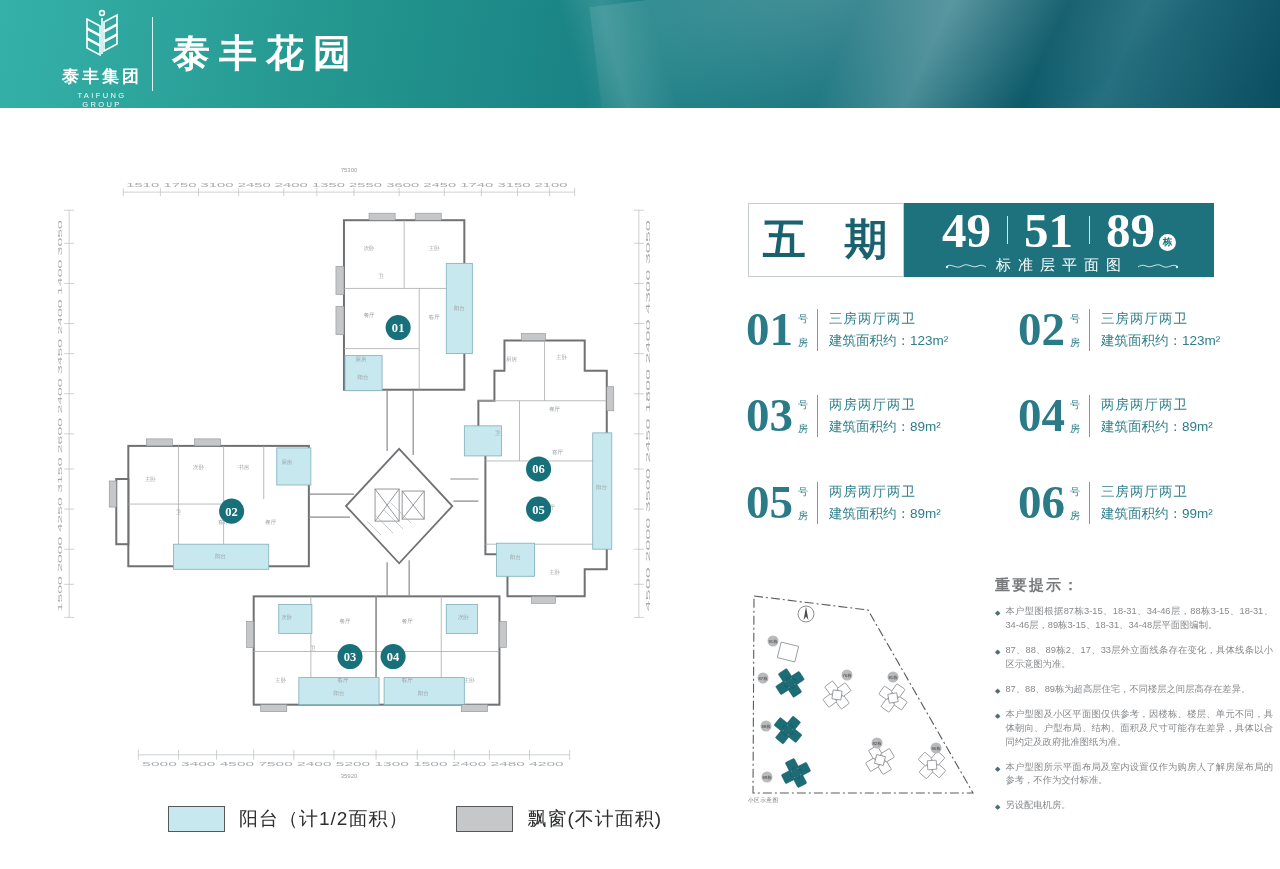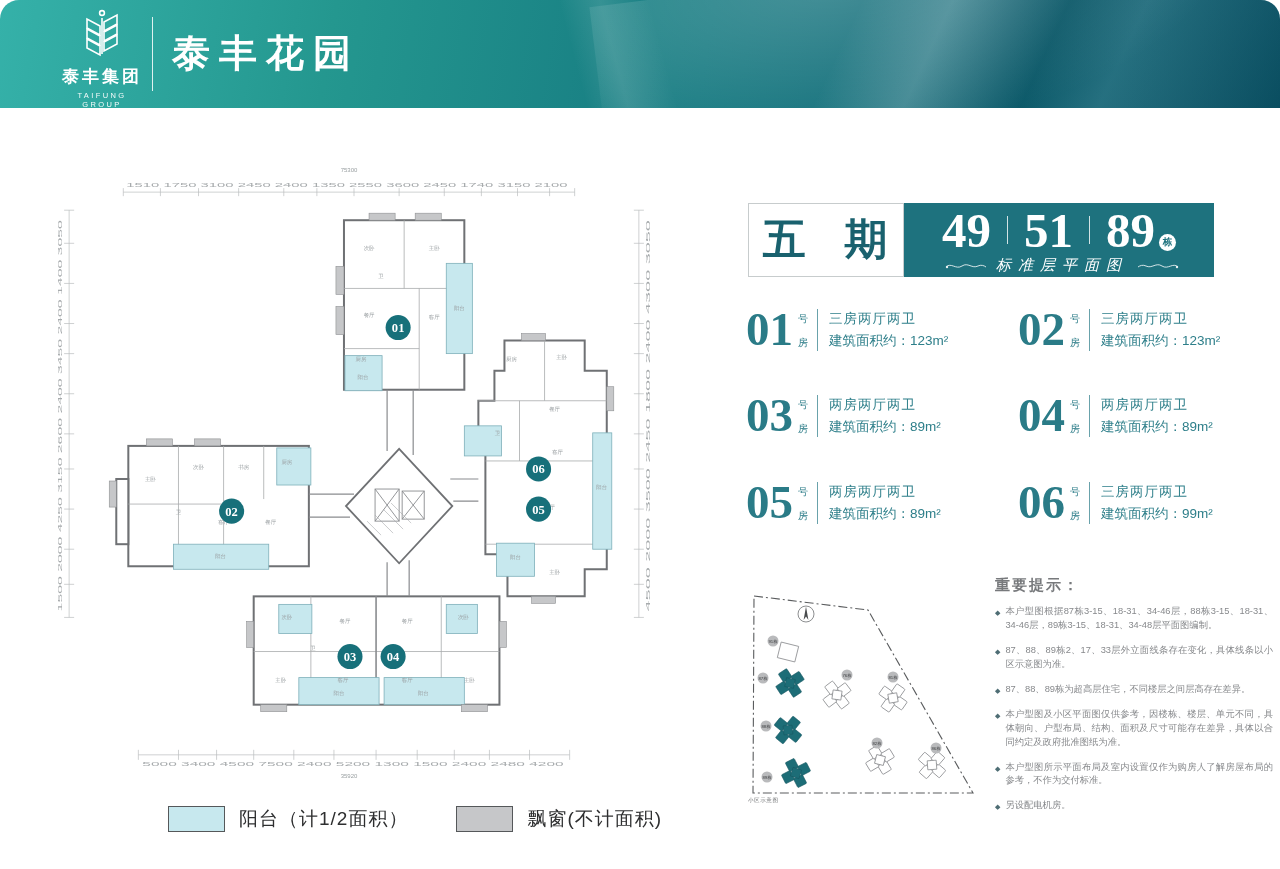--- a/index.html
+++ b/index.html
@@ -1,17 +1,17 @@
 <!DOCTYPE html>
 <html><head>
 <meta charset="utf-8">
 <style>
   html,body{margin:0;padding:0;background:#ffffff;}
   body{font-family:"Liberation Sans","DejaVu Sans",sans-serif;}
-  .page{position:relative;width:1280px;height:869px;background:#fff;overflow:hidden;border-radius:19px;}
+  .page{position:relative;width:1280px;height:869px;background:#fff;overflow:hidden;}
 
   
   .banner{position:absolute;left:0;top:0;width:1280px;height:108px;overflow:hidden;
     background:linear-gradient(100deg,#35b1a9 0%,#24978f 26%,#167a81 55%,#0e6373 78%,#0b5a6e 100%);}
   .wave-a{position:absolute;top:-40px;right:-80px;width:760px;height:220px;transform:rotate(-7deg);
     background:radial-gradient(ellipse at 32% 0%,rgba(255,255,255,.22),rgba(255,255,255,0) 55%);}
   .wave-b{position:absolute;top:0;right:0;width:600px;height:108px;
     background:linear-gradient(115deg,rgba(255,255,255,0) 28%,rgba(255,255,255,.20) 42%,rgba(9,70,84,.30) 60%,rgba(255,255,255,.10) 72%,rgba(8,58,74,.38) 100%);}
   .wave-c{position:absolute;top:0;left:33%;width:30%;height:108px;
     background:linear-gradient(75deg,rgba(255,255,255,0) 40%,rgba(255,255,255,.12) 50%,rgba(255,255,255,0) 62%);}
@@ -43,21 +43,21 @@
   
   .title-block{position:absolute;left:748px;top:203px;width:466px;height:74px;display:flex;}
   .tb-left{width:156px;background:#fff;border:1px solid #c7cccd;box-sizing:border-box;display:flex;align-items:center;justify-content:center;
     font-family:"Liberation Serif","DejaVu Serif",serif;font-size:43px;font-weight:bold;color:#19616e;letter-spacing:14px;padding-left:12px;}
   .tb-right{flex:1;background:#1e727e;color:#fff;display:flex;flex-direction:column;align-items:center;justify-content:center;}
   .tb-nums{display:flex;align-items:center;justify-content:center;height:46px;margin-top:2px;}
   .tb-big{font-family:"Liberation Serif","DejaVu Serif",serif;font-size:49px;font-weight:bold;line-height:1;}
   .tb-sep{width:1px;height:28px;background:rgba(255,255,255,.8);margin:0 16px;}
   .dong{width:17px;height:17px;border-radius:50%;background:#fff;color:#1e727e;font-size:9.5px;display:flex;align-items:center;justify-content:center;
     align-self:flex-end;margin:0 0 2px 4px;font-weight:bold;}
-  .tb-sub{display:flex;align-items:center;gap:9px;font-size:15px;letter-spacing:7px;margin-top:3px;padding-left:6px;font-style:italic;}
+  .tb-sub{display:flex;align-items:center;gap:9px;font-size:15px;letter-spacing:7px;margin-top:3px;padding-left:6px;}
   .flourish{opacity:.9;}
   .flip{transform:scaleX(-1);}
 
   
   .units-grid{position:absolute;left:746px;top:300px;width:482px;height:262px;}
   .unit{position:absolute;display:flex;align-items:center;}
   .u-num{font-family:"Liberation Serif","DejaVu Serif",serif;font-size:47px;font-weight:bold;color:#2a7b87;line-height:1;}
   .u-tag{display:flex;flex-direction:column;justify-content:space-between;height:38px;margin:2px 0 0 5px;font-size:10px;color:#2a7b87;}
   .u-line{width:1px;height:42px;background:#2a7b87;opacity:.7;margin:0 11px 0 9px;}
   .u-desc{color:#2e7f8a;font-size:13.5px;line-height:1.6;}

